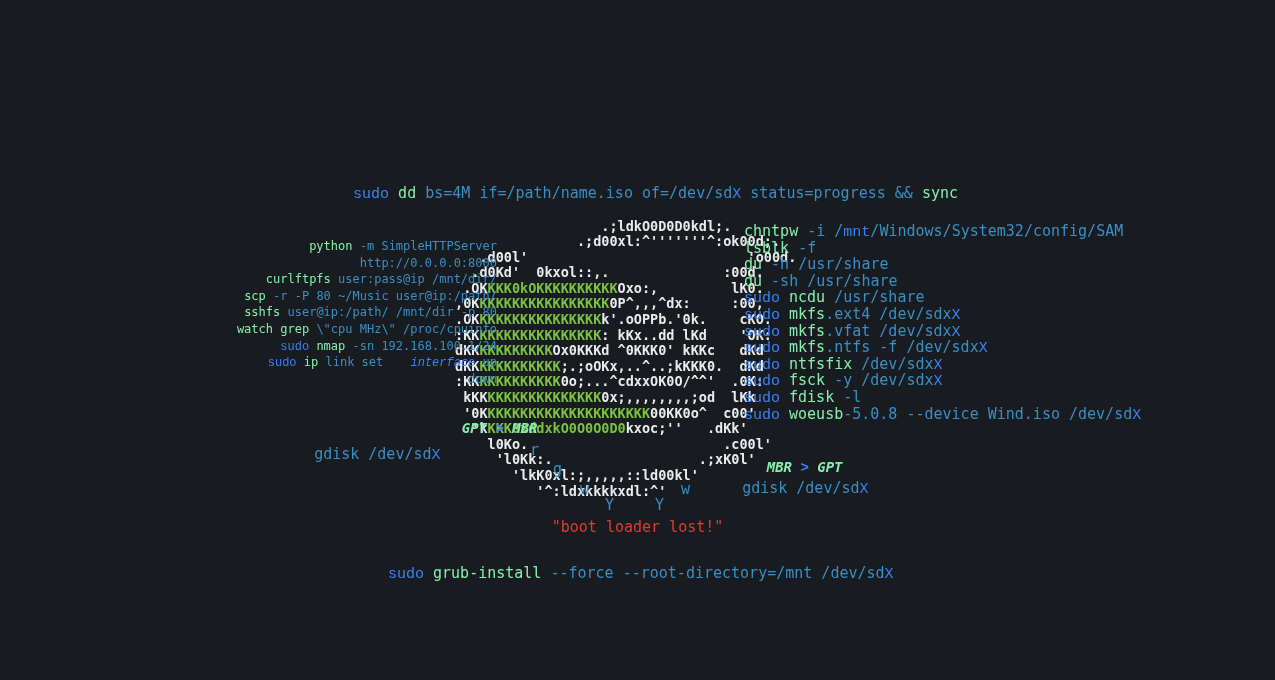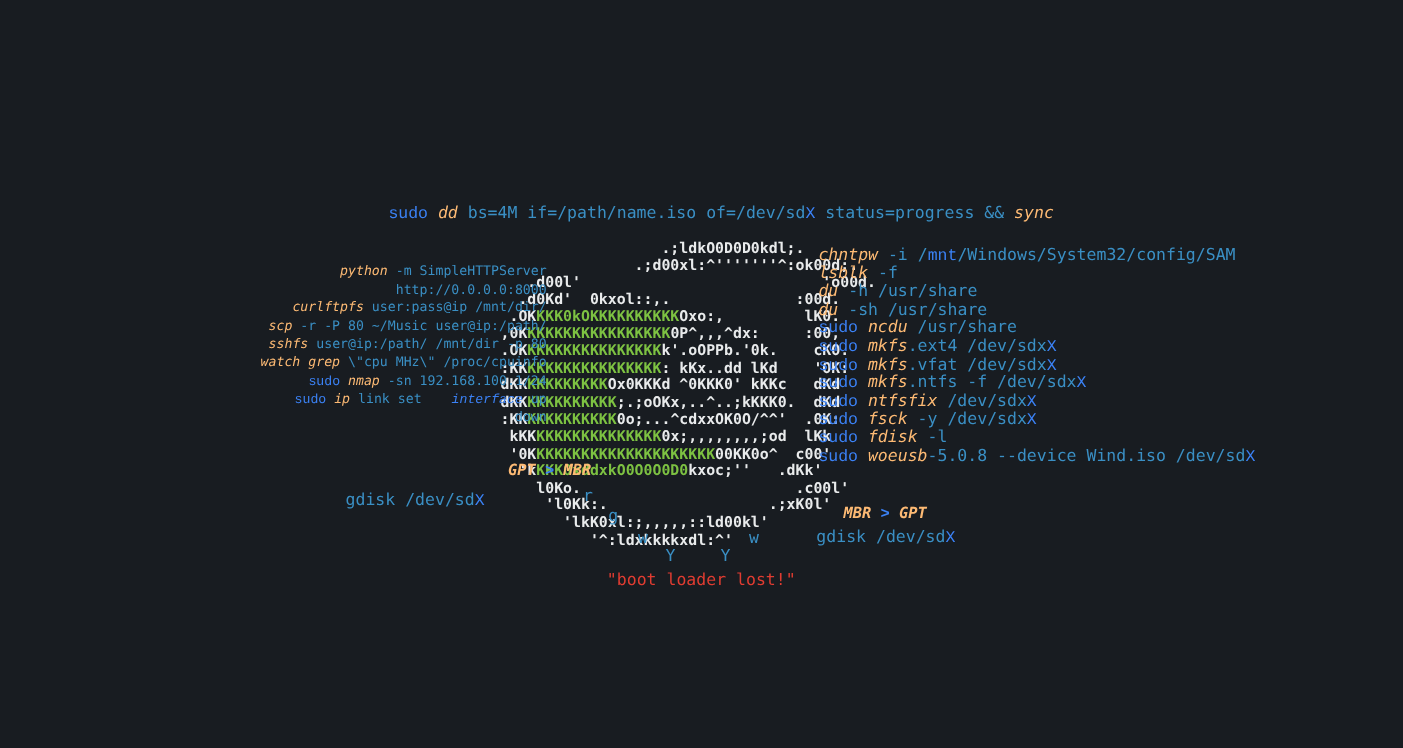--- a/index.html
+++ b/index.html
@@ -11,21 +11,21 @@
   #canvas {
     position: relative;
     width: 1275px;
     height: 680px;
     background: #181c21;
     overflow: hidden;
     font-family: "DejaVu Sans Mono", "Liberation Mono", monospace;
   }
 
   
-  .w  { color: #fdba74; font-style: italic; }
+  .w  { color: #86efac; }
   .b  { color: #3a8fc4; }
   .r  { color: #3b82f6; font-family: Liberation Mono, monospace; }
   .g  { color: #7dc242; }
   .it { font-style: italic; margin-left: 20px; }
 
   
   #tux {
     position: absolute;
     left: 455px;
     top: 205px;
@@ -175,15 +175,15 @@
 
   <div class="cmdline b" style="left:530px; top:442px;">r</div>
   <div class="cmdline b" style="left:553px; top:461px;">g</div>
   <div class="cmdline b" style="left:580px; top:481px;">w</div>
   <div class="cmdline b" style="left:681px; top:481px;">w</div>
   <div class="cmdline b" style="left:605px; top:497px;">Y</div>
   <div class="cmdline b" style="left:655px; top:497px;">Y</div>
 
   <div id="boot-lost">"boot loader lost!"</div>
 
-  <div id="bottom-block"></div>
+  <div id="bottom-block"><span class="ln"><span class="r">sudo </span><span class="w">grub-install </span><span class="b">--force --root-directory=/mnt /dev/sd</span><span class="r">X</span></span></div>
 
 </div>
 
 </body></html>

